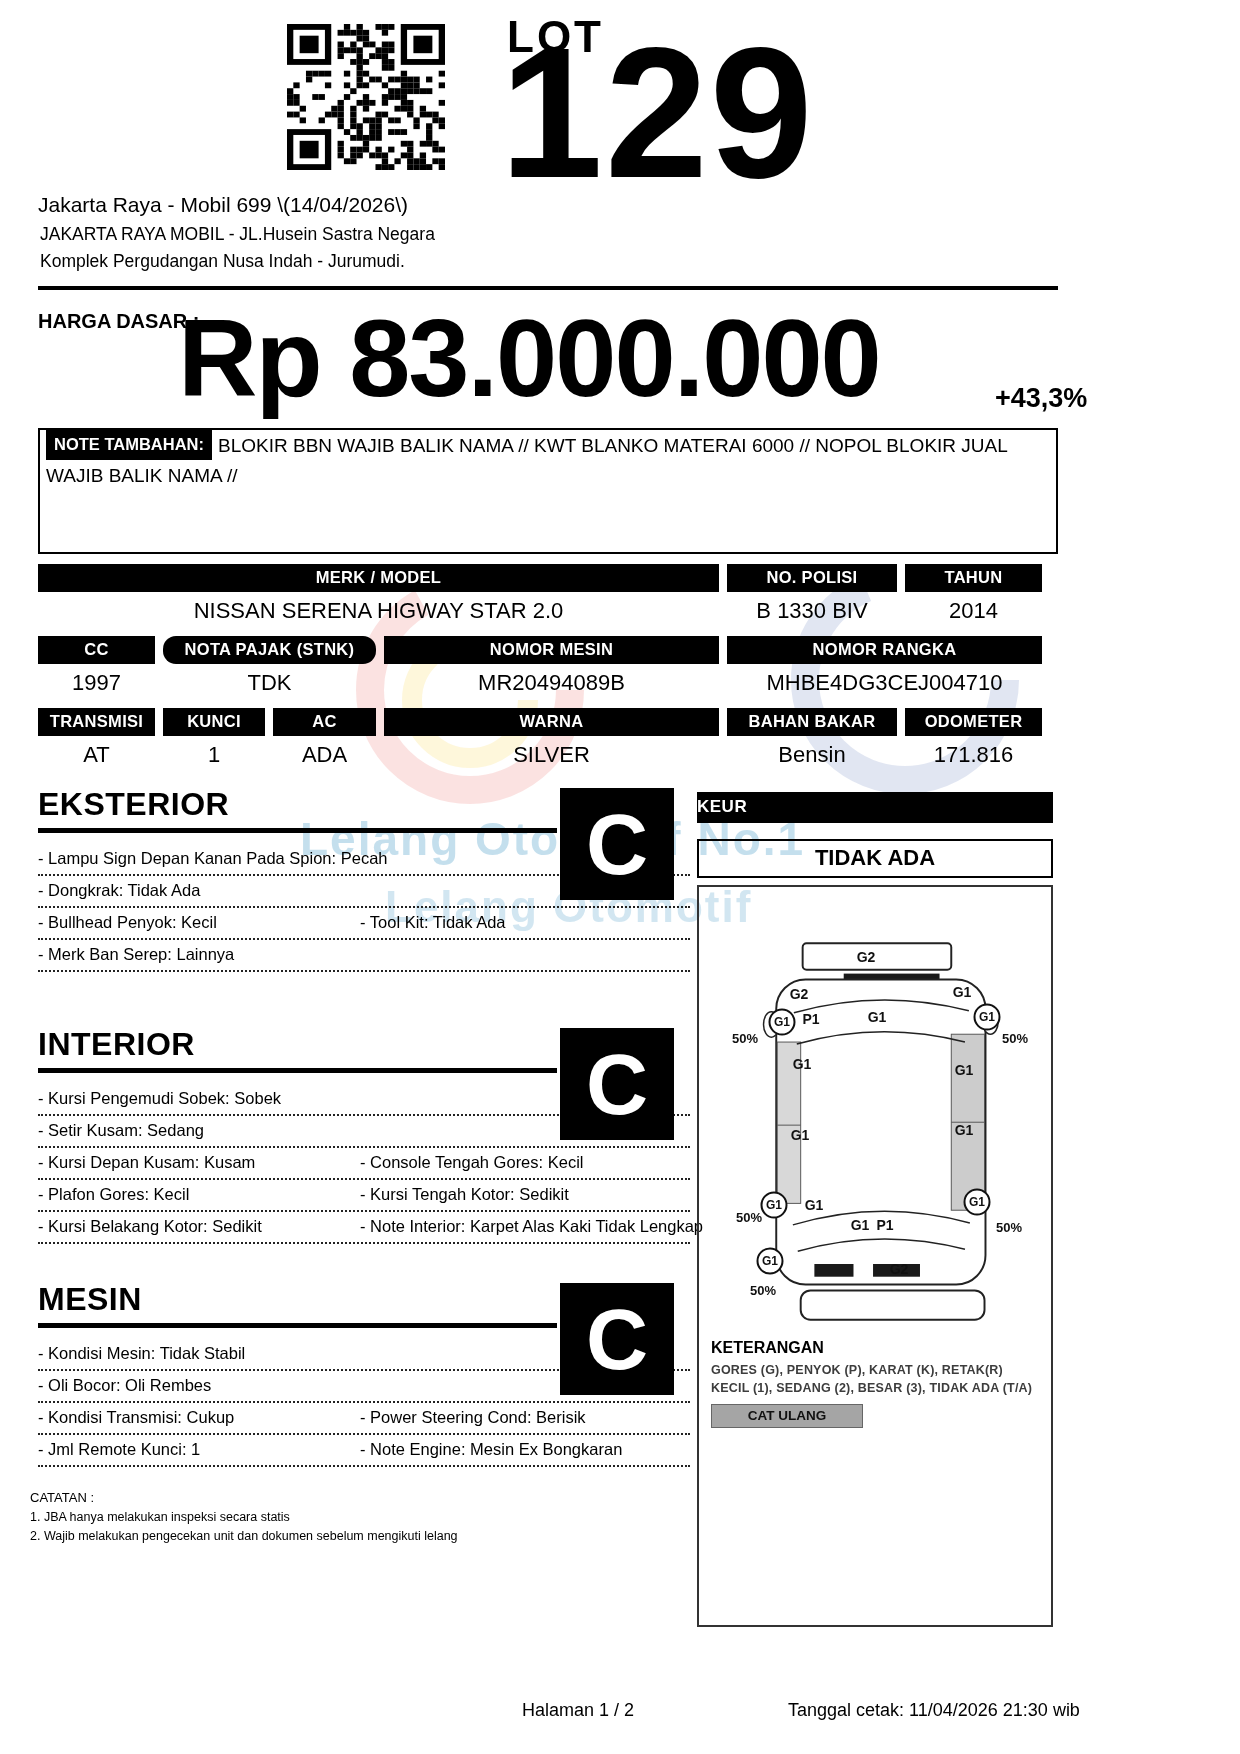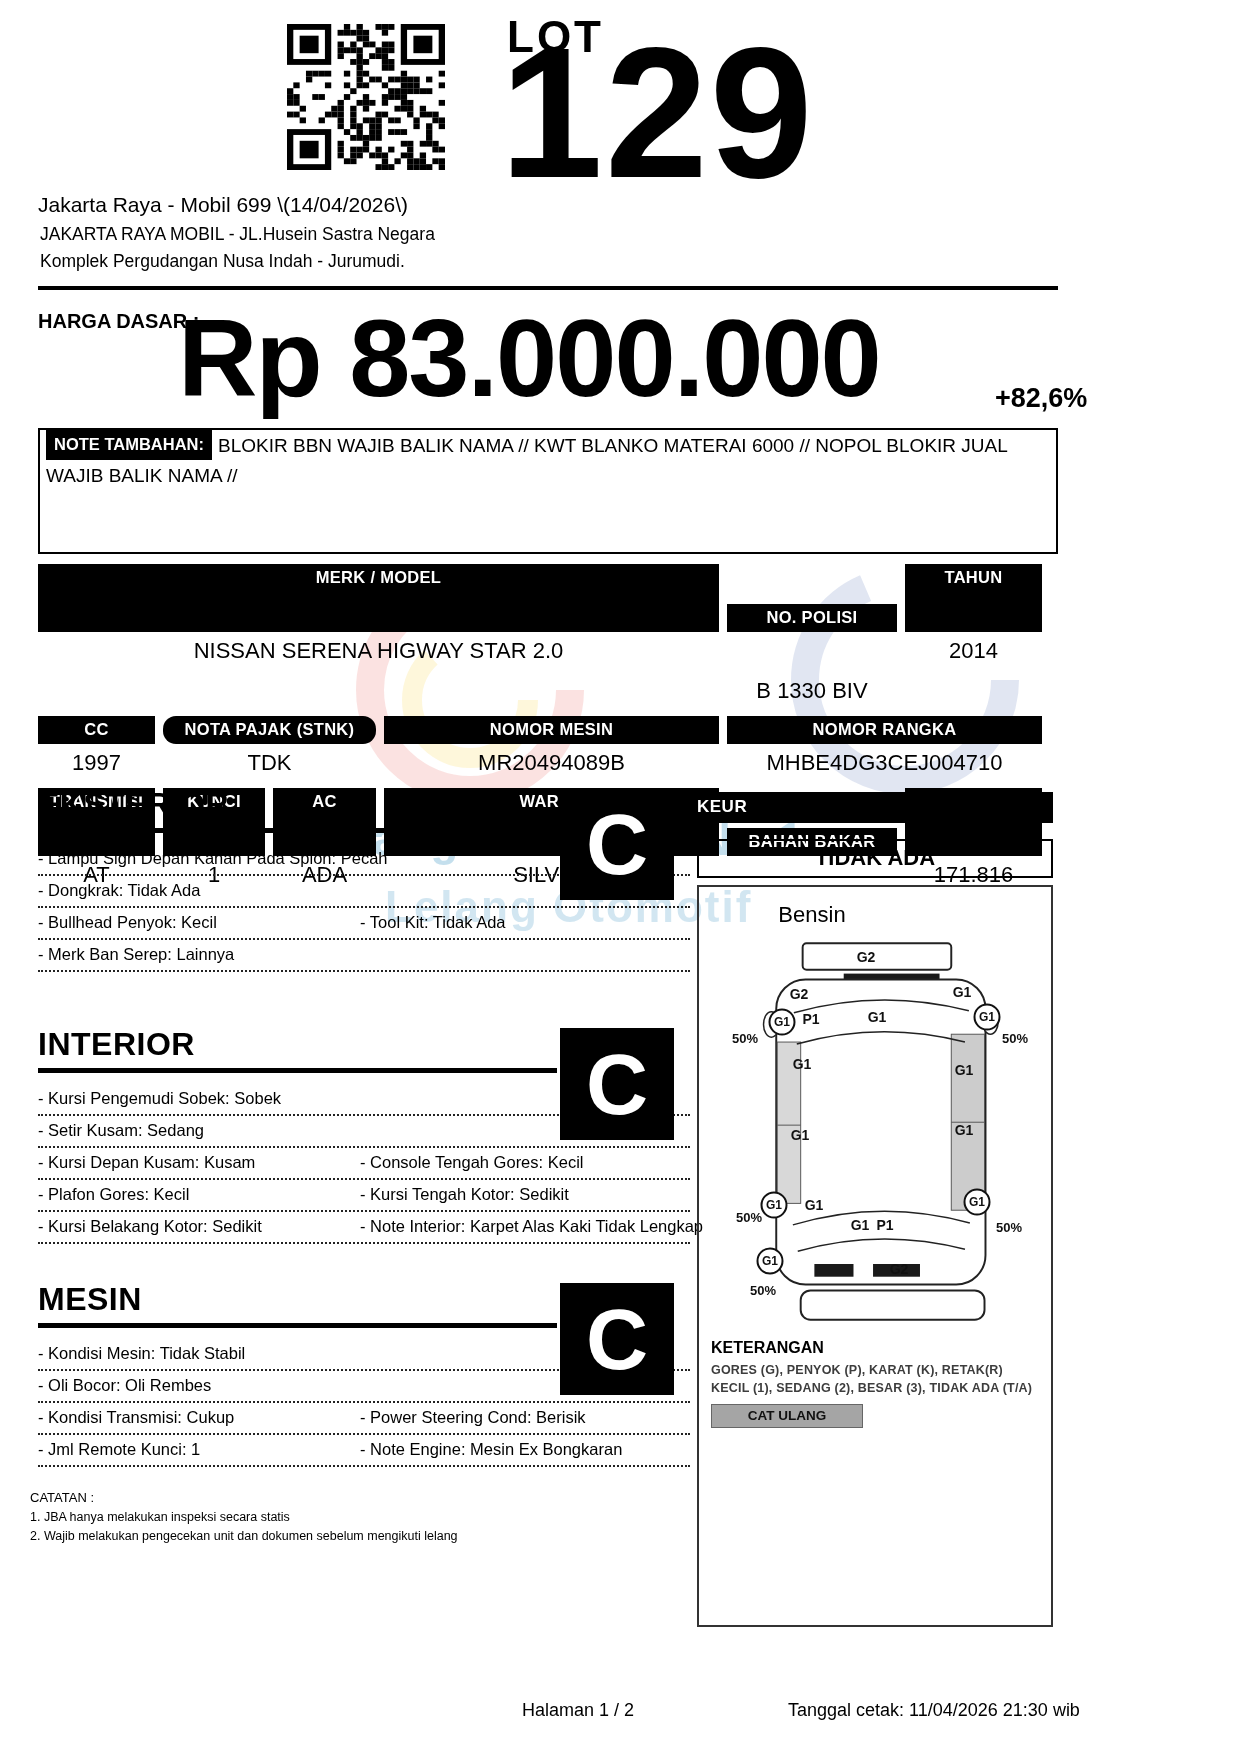--- a/index.html
+++ b/index.html
@@ -30,21 +30,21 @@
   
   #note-box { left:38px; top:428px; width:1020px; height:126px; border:2px solid #000; font-size:19px; line-height:1.45; padding:0 8px 4px 6px; }
   .note-label { display:inline-block; background:#000; color:#fff; font-weight:bold; font-size:16.5px; padding:3px 8px; margin:0 6px 2px 0; vertical-align:2px; }
 
   
   #vehicle-table { left:38px; top:564px; width:1004px; }
   .vt-grid { display:grid; grid-template-columns:117px 102px 103px 335px 170px 137px; column-gap:8px; margin-bottom:5px; }
   .vt-head { background:#000; color:#fff; font-weight:bold; font-size:16.5px; text-align:center; padding:4px 0 5px; letter-spacing:.3px; }
   .vt-val  { font-size:22px; text-align:center; padding:6px 0 7px; }
   .c1 {grid-column:1;} .c2 {grid-column:2;} .c3 {grid-column:3;} .c4 {grid-column:4;}
-  .c5 {grid-column:5;margin-top:40px;} .c6 {grid-column:6;}
+  .c5 {grid-column:5;} .c6 {grid-column:6;}
   .c1-4 {grid-column:1 / span 4;} .c2-3 {grid-column:2 / span 2;border-radius:13px;} .c5-6 {grid-column:5 / span 2;}
 
   
   .section { position:absolute; left:38px; width:652px; }
   #section-0 { top:786px; } #section-1 { top:1026px; } #section-2 { top:1281px; }
   .sec-title { font-size:32px; font-weight:bold; letter-spacing:.5px; }
   .sec-rule { width:519px; height:5px; background:#000; margin:5px 0 13px; }
   .item-row { position:relative; border-bottom:2px dotted #222; padding:3px 0 6px; margin-bottom:2px; font-size:16.5px; min-height:29px; white-space:nowrap; }
   .cell-right { position:absolute; left:322px; top:3px; }
   .grade { position:absolute; left:522px; top:2px; width:114px; height:112px; background:#000; color:#fff; display:flex; align-items:center; justify-content:center; font-size:86px; font-weight:bold; }
@@ -294,21 +294,21 @@
     </svg>
   <div id="lot-label" class="abs">LOT</div>
   <div id="lot-number" class="abs">129</div>
   <div id="auction-title" class="abs">Jakarta Raya - Mobil 699 \(14/04/2026\)</div>
   <div id="addr1" class="abs">JAKARTA RAYA MOBIL - JL.Husein Sastra Negara</div>
   <div id="addr2" class="abs">Komplek Pergudangan Nusa Indah - Jurumudi.</div>
   <div id="top-rule" class="abs"></div>
 
   <div id="harga-label" class="abs">HARGA DASAR :</div>
   <div id="harga-amount" class="abs">Rp 83.000.000</div>
-  <div id="increment" class="abs">+82,6%</div>
+  <div id="increment" class="abs">+43,3%</div>
 
   <div id="note-box" class="abs">
     <span class="note-label">NOTE TAMBAHAN:</span><span>BLOKIR BBN WAJIB BALIK NAMA // KWT BLANKO MATERAI  6000 // NOPOL BLOKIR JUAL WAJIB BALIK NAMA //</span>
   </div>
 
   <div id="vehicle-table" class="abs">
     <div class="vt-grid">
       <div class="vt-head c1-4">MERK / MODEL</div>
       <div class="vt-head c5">NO. POLISI</div>
       <div class="vt-head c6">TAHUN</div>

